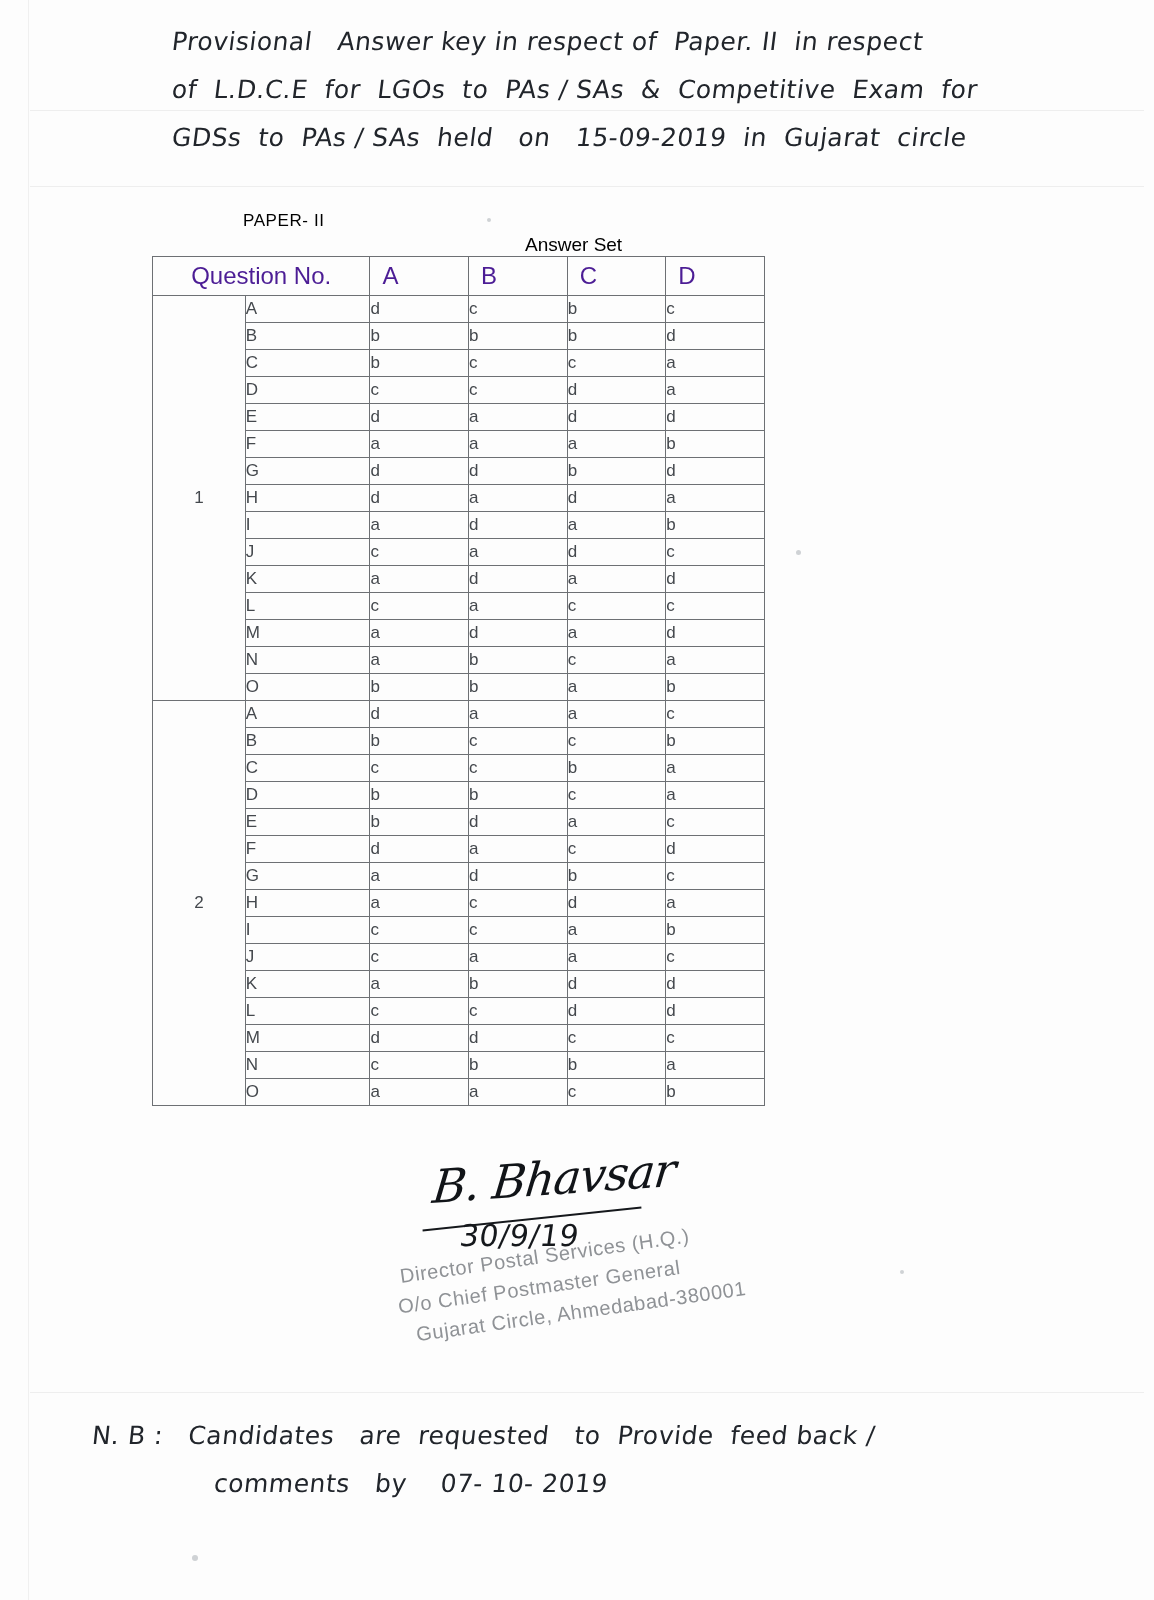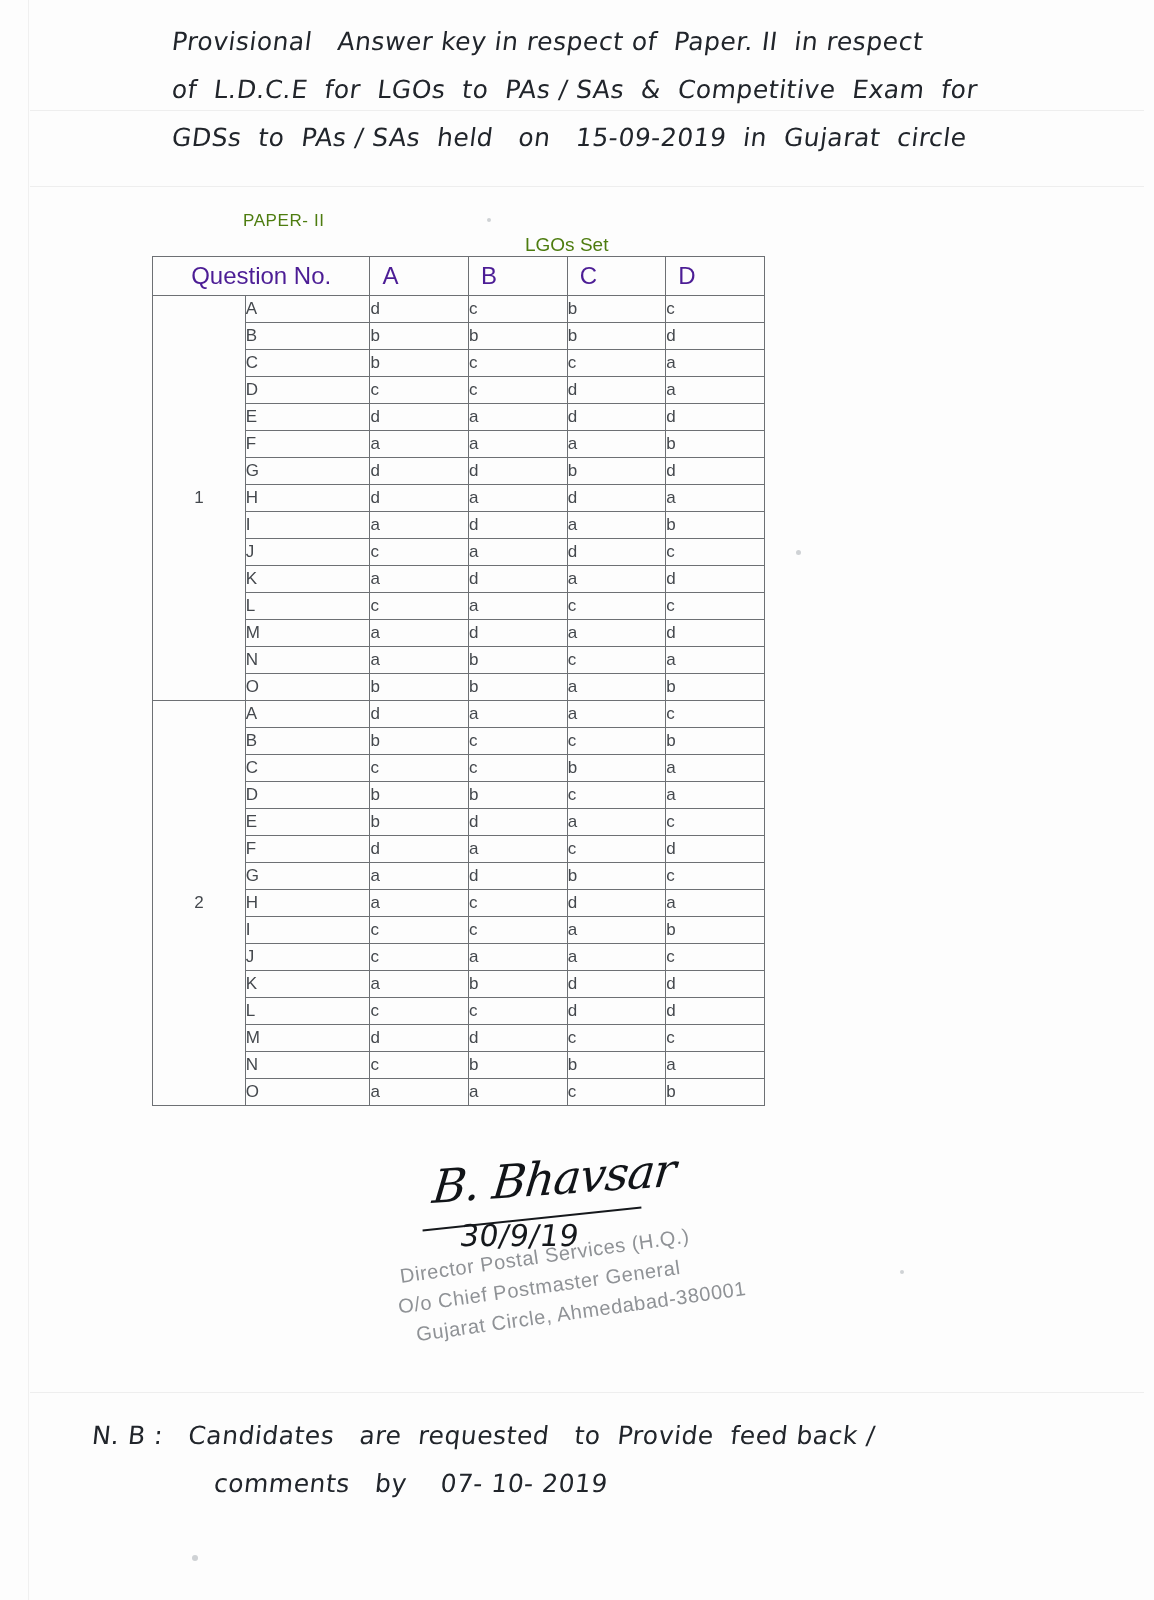--- a/index.html
+++ b/index.html
@@ -39,21 +39,21 @@
   }
   #header-note .hline{
     font-size:25px;line-height:48px;
     transform:skewX(-7deg);
     transform-origin:left center;
   }
 
   
   .printed{
     font-family:"Liberation Sans", sans-serif;
-    color:#4d7c0f;
+    color:#000000;
   }
   #paper-label{
     position:absolute;left:243px;top:211px;
     font-size:17px;letter-spacing:.6px;
   }
   #paper-set-caption{
     position:absolute;left:525px;top:234px;
     font-size:19px;
   }
 
@@ -174,21 +174,21 @@
   <div class="speck" style="left:192px;top:1555px;width:6px;height:6px;"></div>
   <div class="speck" style="left:487px;top:218px;width:4px;height:4px;"></div>
 
   <div id="header-note">
     <div class="hand hline">Provisional   Answer key in respect of  Paper. II  in respect</div>
     <div class="hand hline">of  L.D.C.E  for  LGOs  to  PAs / SAs  &amp;  Competitive  Exam  for</div>
     <div class="hand hline">GDSs  to  PAs / SAs  held   on   15-09-2019  in  Gujarat  circle</div>
   </div>
 
   <div class="printed" id="paper-label">PAPER- II</div>
-  <div class="printed" id="paper-set-caption">LGOs Set</div>
+  <div class="printed" id="paper-set-caption">Answer Set</div>
 
   <table id="answer-table">
     <colgroup>
       <col class="col-q">
         <col class="col-sub">
       <col class="col-a">
         <col class="col-a">
         <col class="col-a">
         <col class="col-a">
     </colgroup>

